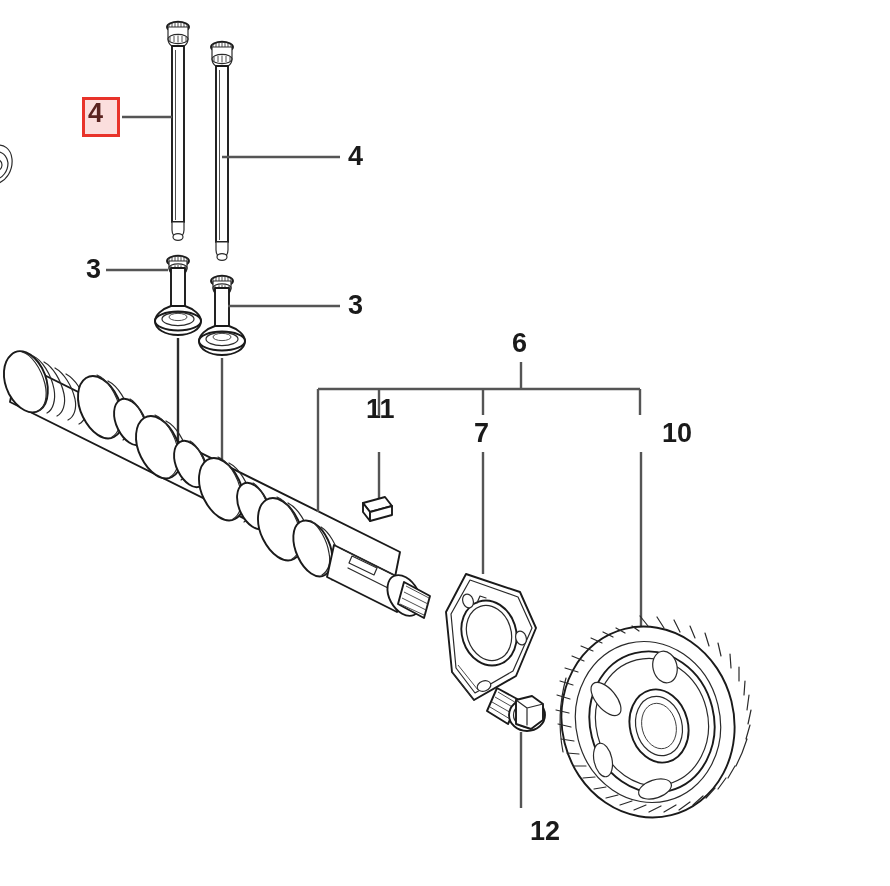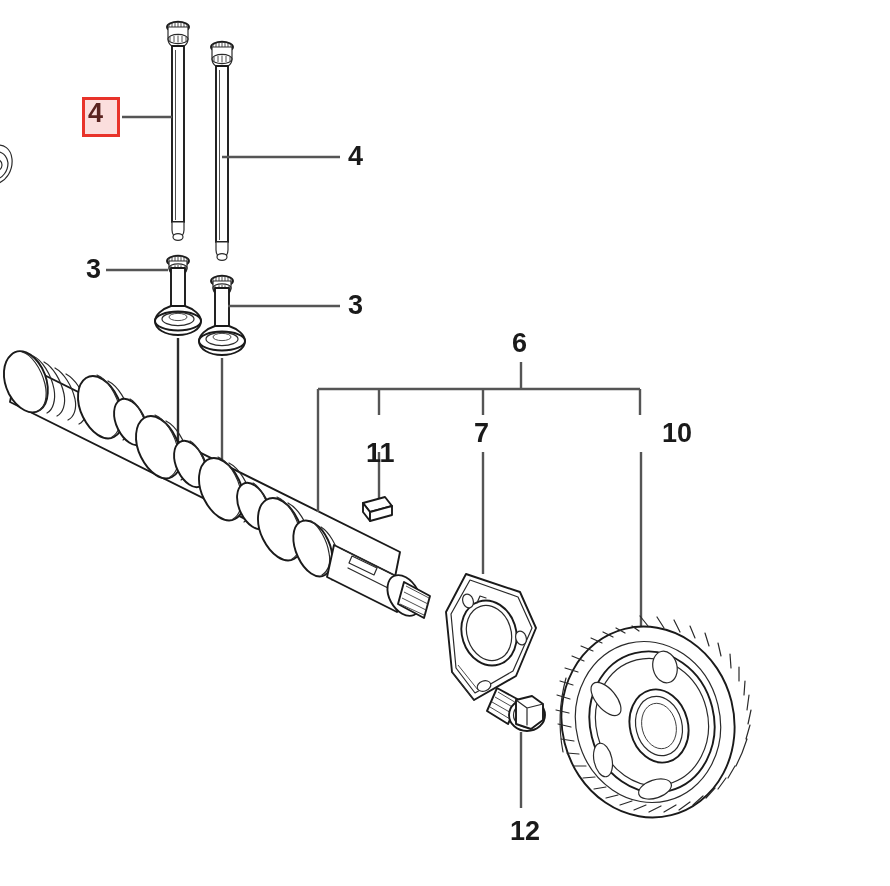--- a/index.html
+++ b/index.html
@@ -280,21 +280,21 @@
   <div class="callout-label highlighted" style="left:88px; top:100px;">4</div>
 
   <div class="callout-label" style="left:348px; top:143px;">4</div>
 
   <div class="callout-label" style="left:86px; top:256px;">3</div>
 
   <div class="callout-label" style="left:348px; top:292px;">3</div>
 
   <div class="callout-label" style="left:512px; top:330px;">6</div>
 
-  <div class="callout-label" style="left:366px; top:440px;">11</div>
+  <div class="callout-label" style="left:366px; top:396px;">11</div>
 
   <div class="callout-label" style="left:474px; top:420px;">7</div>
 
   <div class="callout-label" style="left:628px; top:420px;margin-left:34px;">10</div>
 
-  <div class="callout-label" style="left:510px; top:818px;">12</div>
+  <div class="callout-label" style="left:530px; top:818px;">12</div>
 
 </div>
 
 </body></html>

